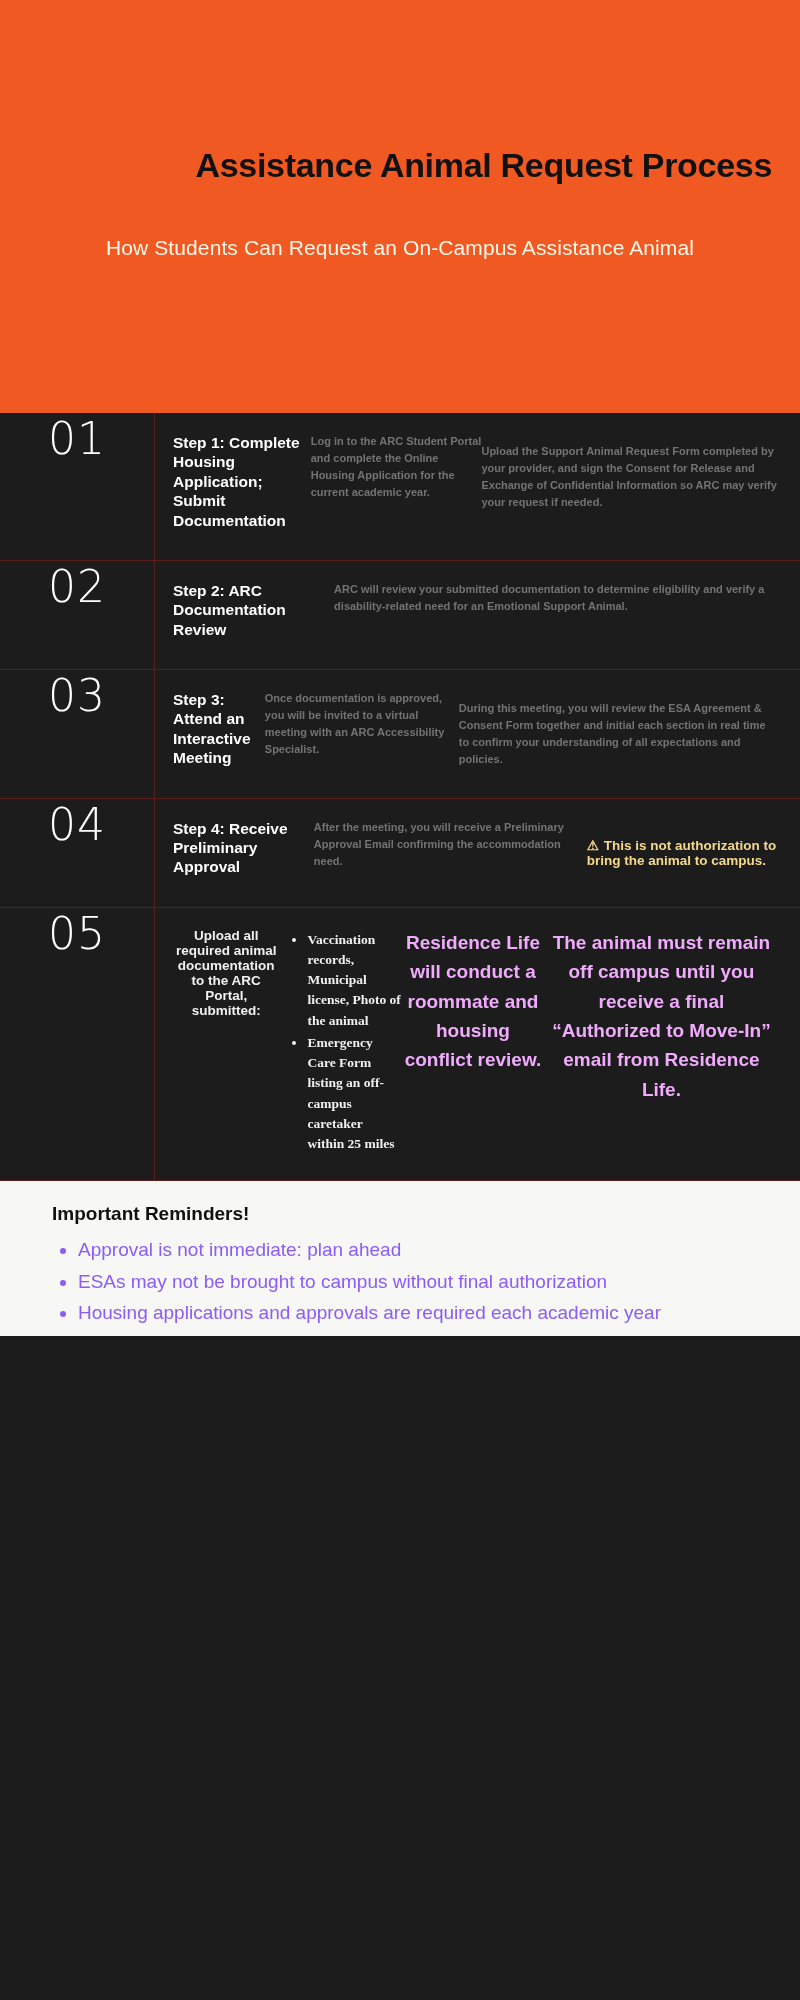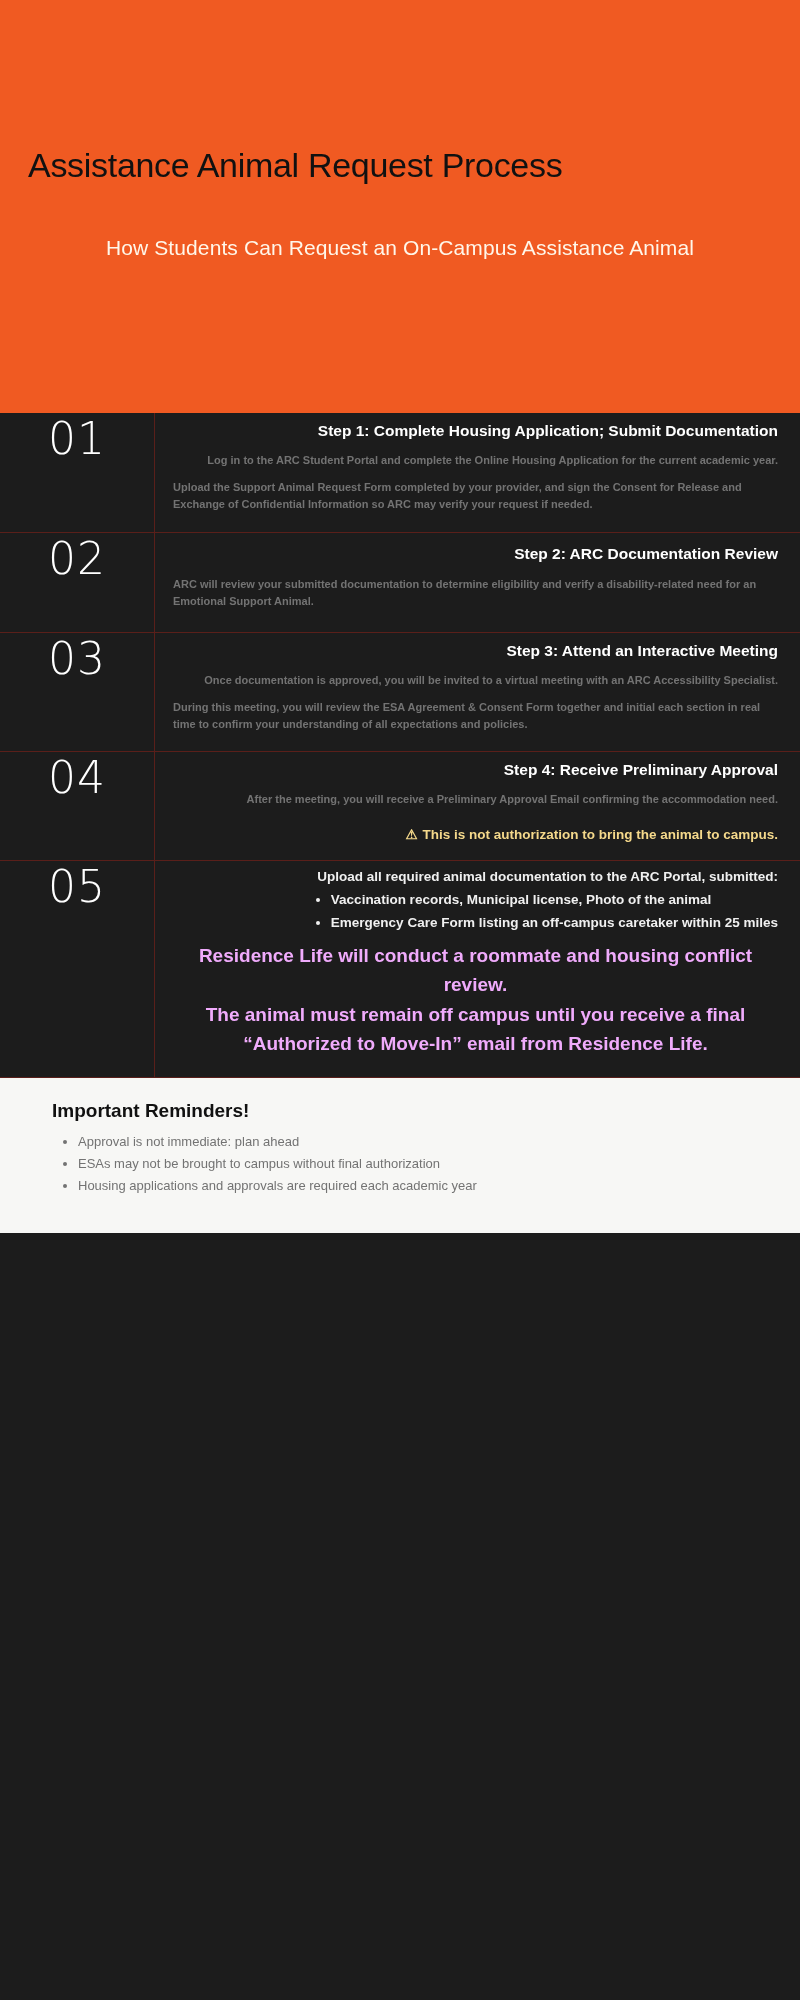--- a/index.html
+++ b/index.html
@@ -37,24 +37,24 @@
     background: #f05a22;
     height: 413px;
     position: relative;
     padding: 0 28px;
   }
   .hero-title {
     position: absolute;
     top: 400px;
     left: 0;
     right: 0;
-    text-align: left;
+    text-align: right;
     color: #111111;
     font-size: 34px;
-    font-weight: normal;
+    font-weight: bold;
     letter-spacing: -0.3px;
   }
   .hero-sub {
     position: absolute;
     top: 490px;
     left: 0;
     right: 0;
     text-align: center;
     color: #fff7ea;
     font-size: 21px;
@@ -83,25 +83,24 @@
   }
   .step-num {
     color: #ffffff;
     font-size: 44px;
     font-weight: 300;
     letter-spacing: 1px;
     font-family: "DejaVu Sans", sans-serif;
   }
   .step-body {
     flex: 1;
-    padding: 8px 22px 18px 18px;
-    display: flex;
-    flex-direction: column;
+    padding: 20px 22px 18px 18px;
+    display: flex;
+    flex-direction: row;
     justify-content: center;
-    align-items: flex-end;
   }
   .step-title {
     color: #ffffff;
     font-size: 15.5px;
     font-weight: bold;
     margin-bottom: 12px;
     line-height: 1.25;
   }
   .step-text {
     color: #737373;
@@ -132,21 +131,21 @@
     text-align: center;
     margin-bottom: 4px;
   }
   .step5-list {
     margin: 2px 0 6px 28px;
     color: #f0f0f0;
     font-size: 13.5px;
     font-weight: bold;
     line-height: 1.5;
   }
-  .step5-list li { margin-bottom: 2px; }
+  .step5-list li { margin-bottom: 2px; font-family: Liberation Serif, serif; }
   .step5-foot {
     color: #f0abfc;
     font-size: 19px;
     font-weight: bold;
     line-height: 1.55;
     text-align: center;
   }
 
   
   .footer {
@@ -155,22 +154,22 @@
     height: 155px;
   }
   .footer-title {
     color: #111111;
     font-size: 19px;
     font-weight: bold;
     margin-bottom: 10px;
   }
   .footer-list {
     margin-left: 26px;
-    color: #737373;
-    font-size: 13px;
+    color: #8b5cf6;
+    font-size: 19px;
     line-height: 1.55;
   }
   .footer-list li { margin-bottom: 2px; }
 </style>
 </head>
 <body>
 
 <div class="page">
 
 

